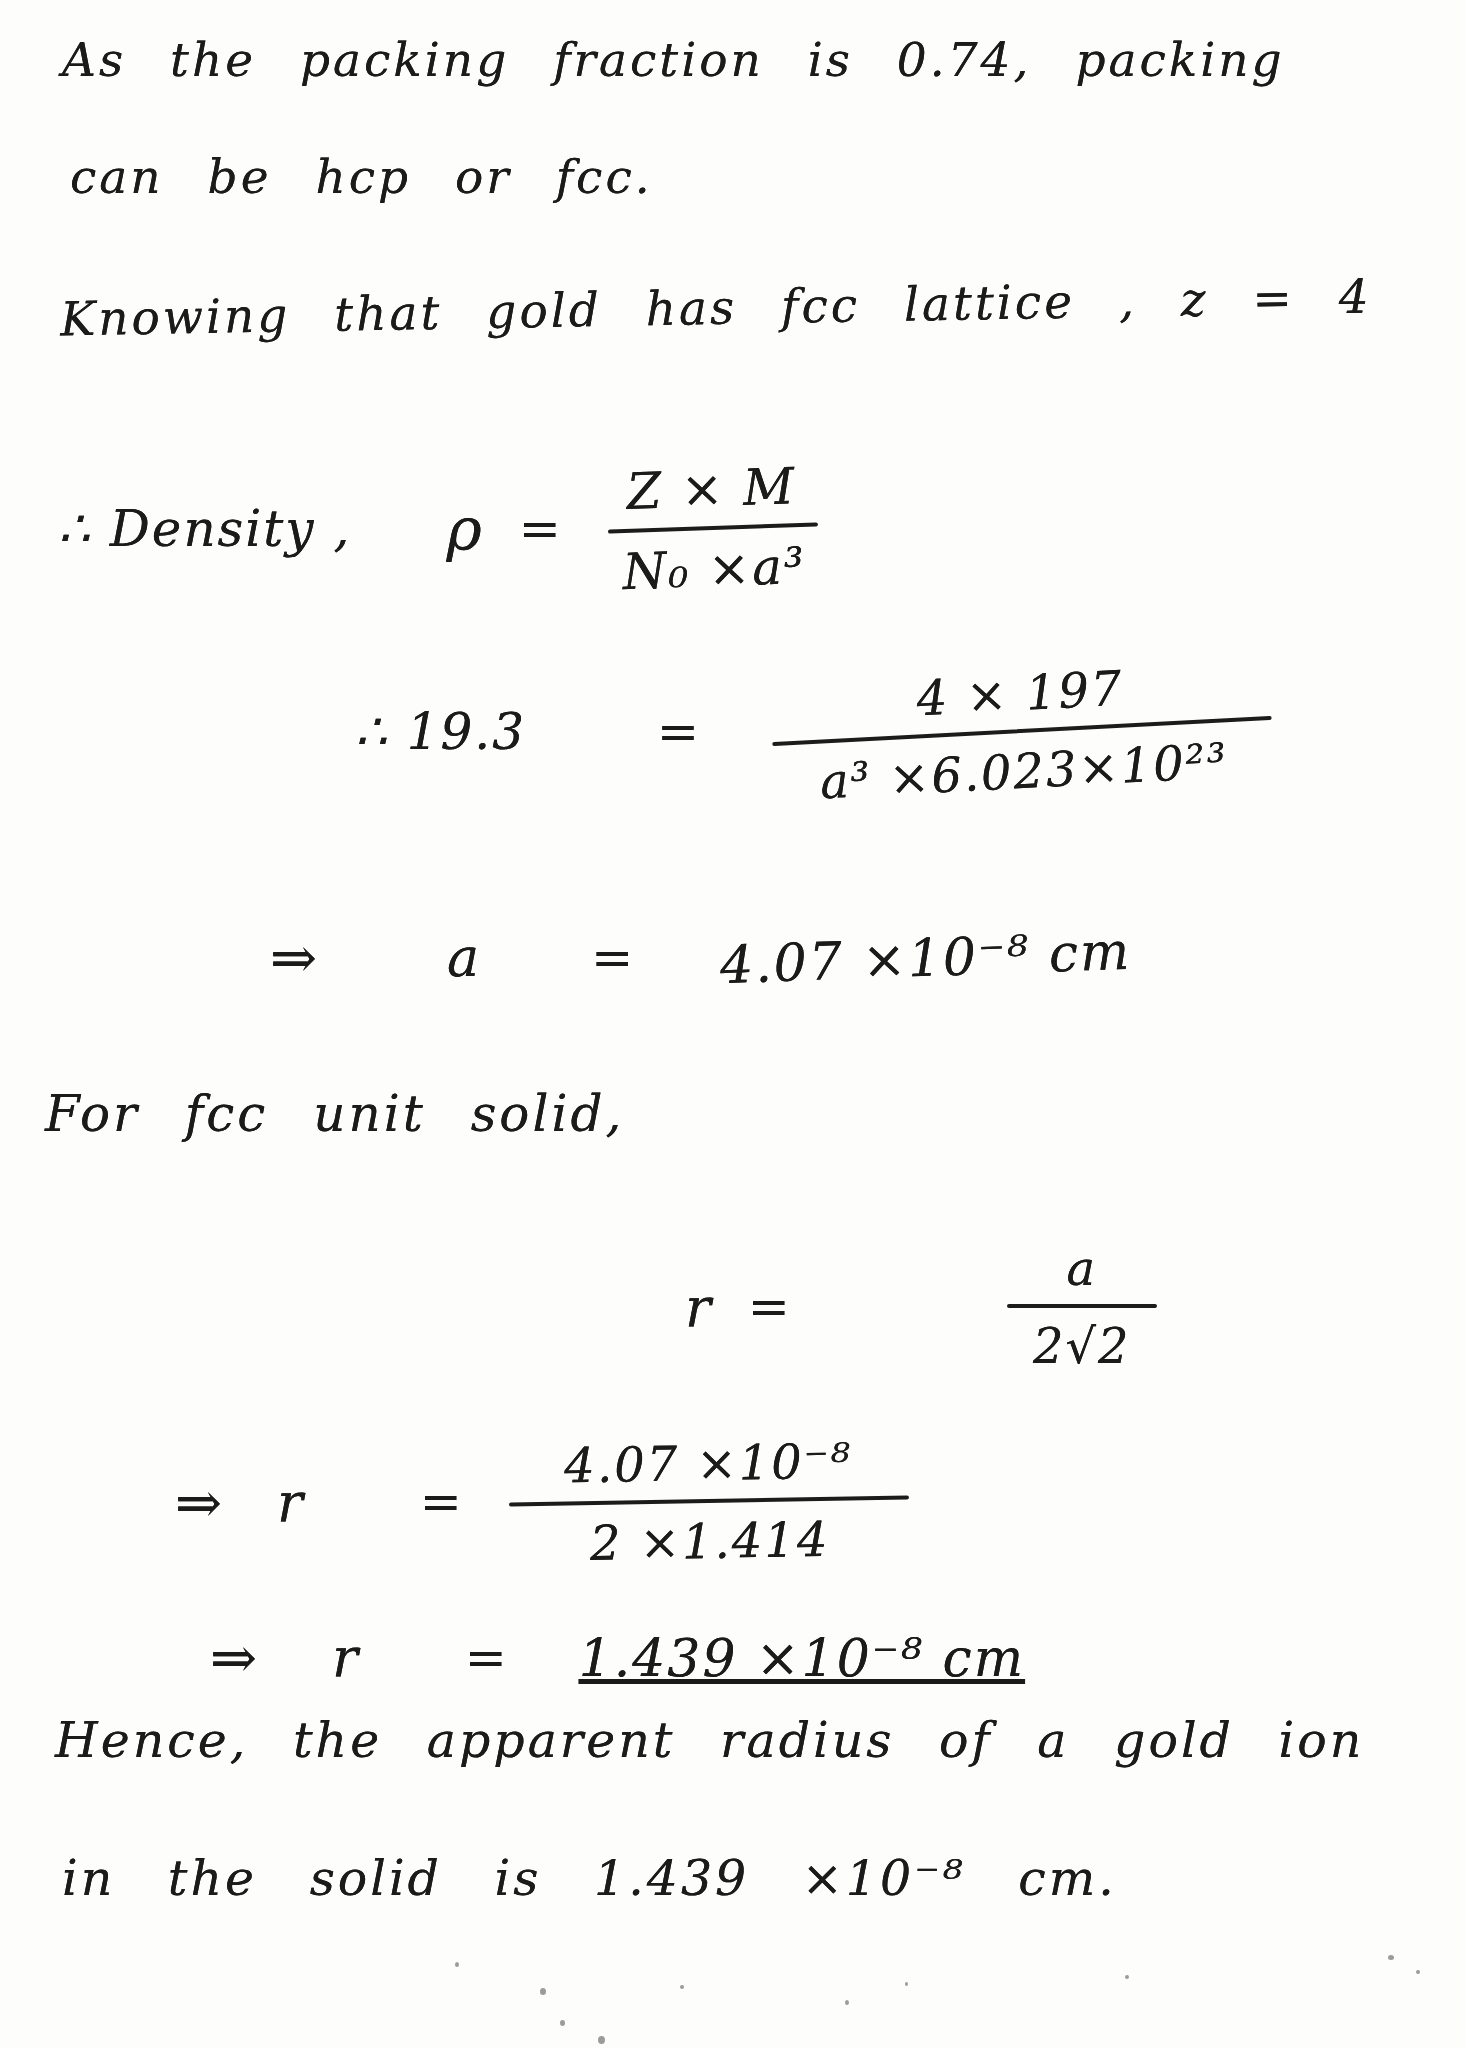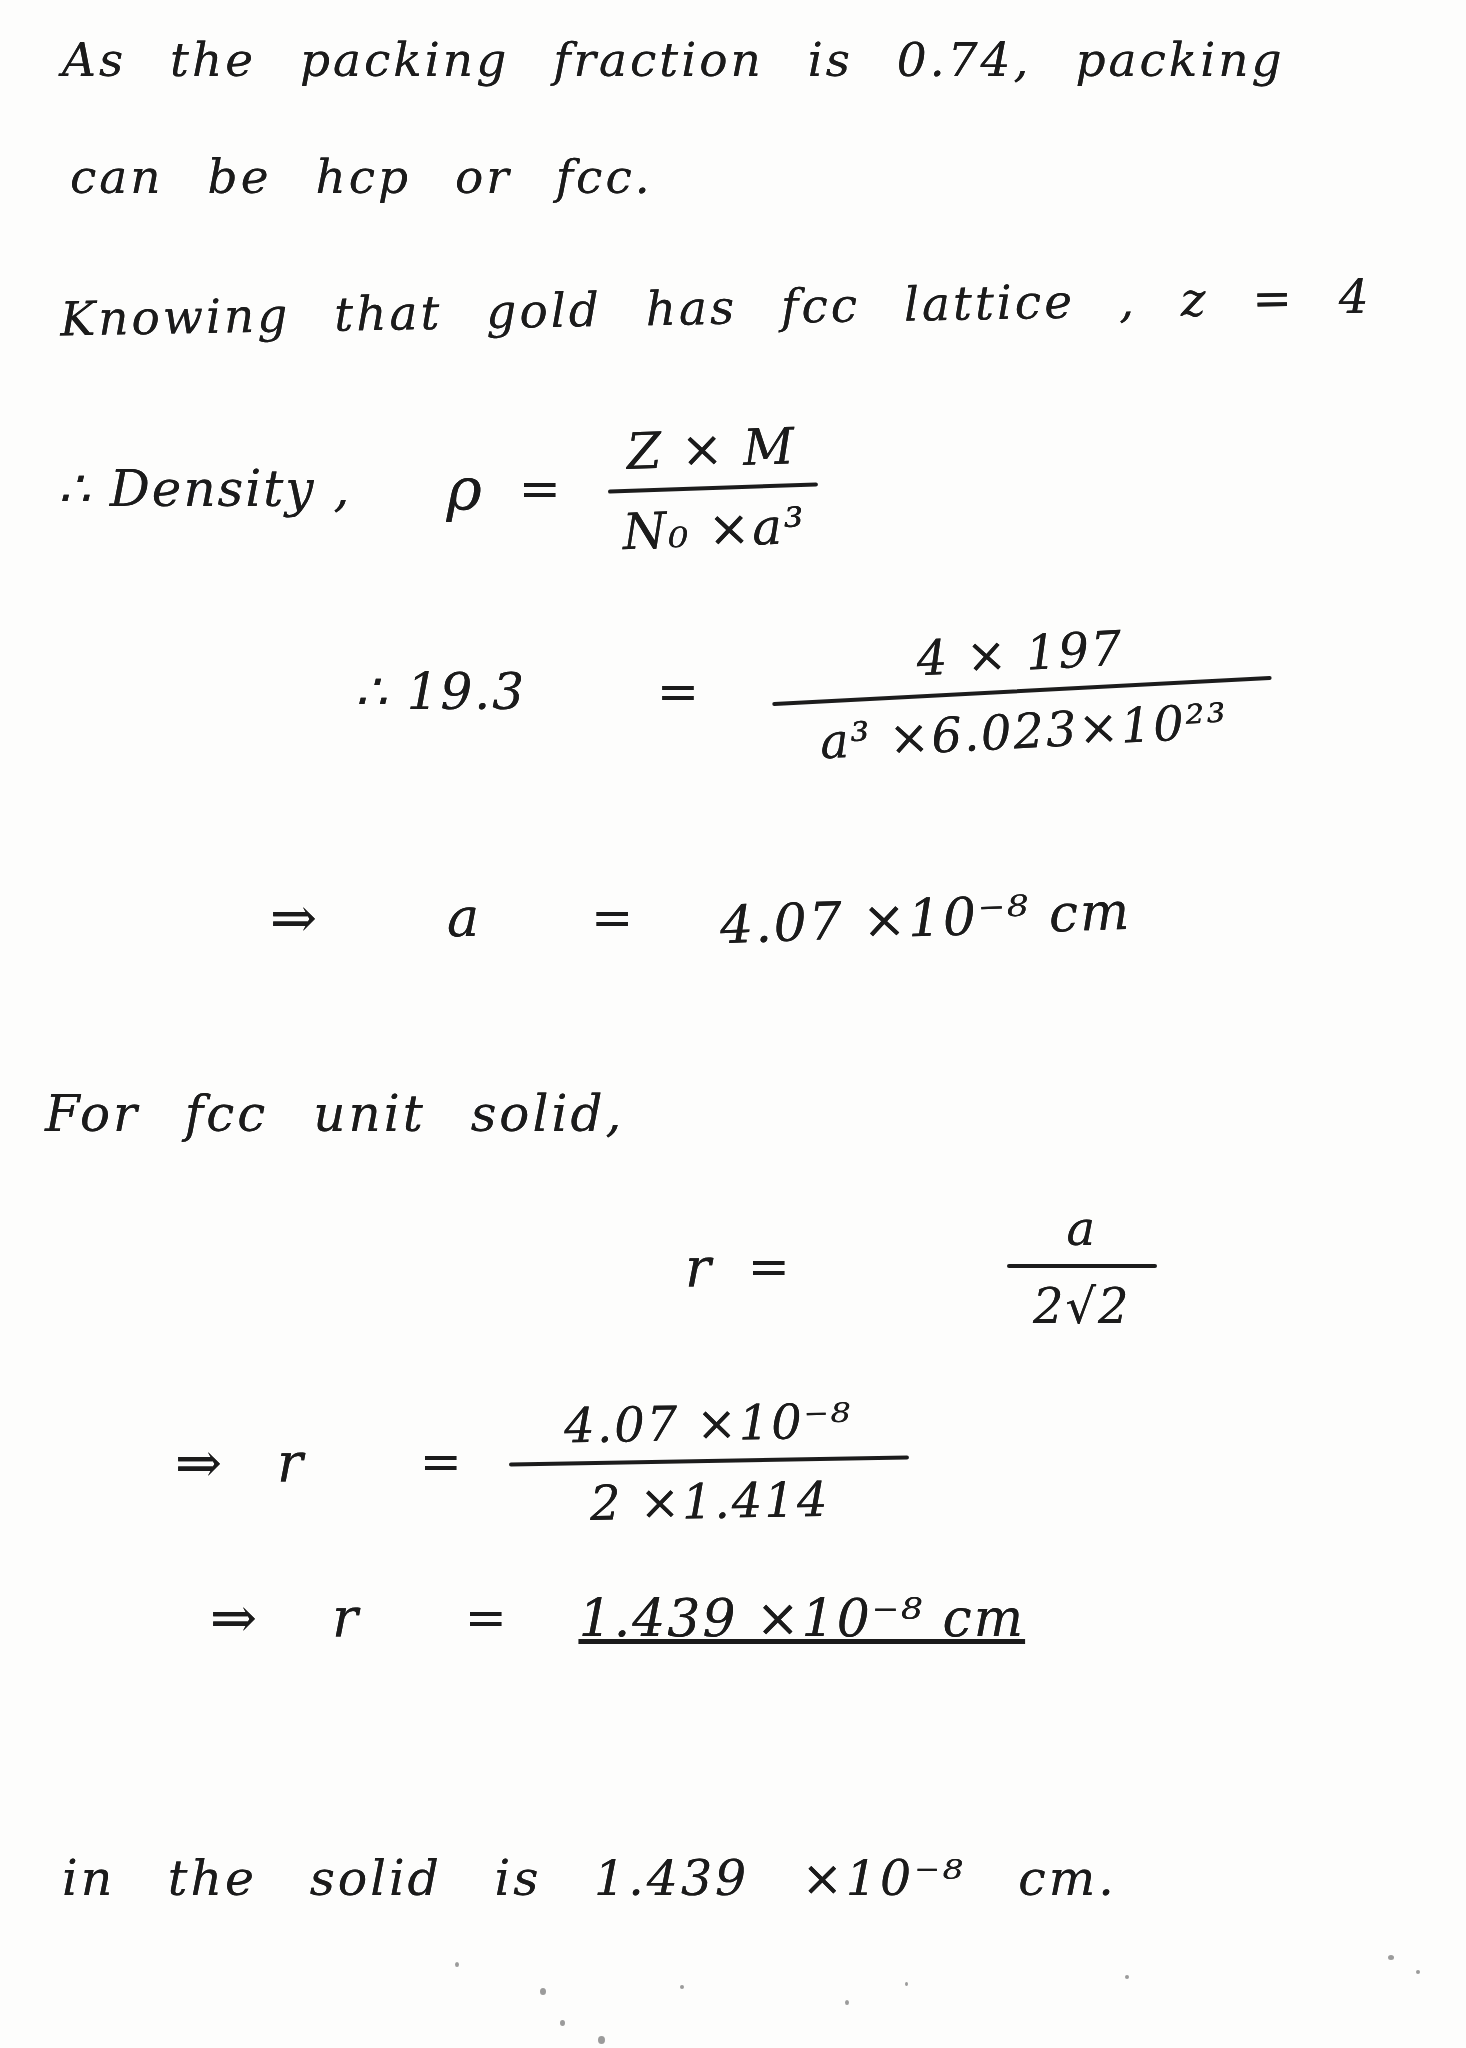--- a/index.html
+++ b/index.html
@@ -25,20 +25,21 @@
   .text-line {
     font-size: 47px;
     letter-spacing: 3px;
     word-spacing: 26px;
   }
   .eq {
     display: flex;
     align-items: center;
     font-size: 50px;
     letter-spacing: 2px;
+    margin-top: 40px;
   }
   .sym { display: inline-block; }
   .rho { font-size: 60px; }
   .var { font-size: 54px; }
   .arrow { font-size: 56px; letter-spacing: 0; }
   .frac {
     display: inline-flex;
     flex-direction: column;
     align-items: center;
     text-align: center;
@@ -123,20 +124,21 @@
     </span>
   </div>
 
   <div class="line eq" style="left:210px; top:1585px;">
     <span class="sym arrow">⇒</span>
     <span class="sym var" style="margin-left:75px;">r</span>
     <span class="sym" style="margin-left:105px;">=</span>
     <span class="sym" style="margin-left:70px; font-size:52px;text-decoration:underline;">1.439 ×10⁻⁸ cm</span>
   </div>
 
+  <div class="line text-line" style="left:55px; top:1712px; font-size:49px;">Hence, the apparent radius of a gold ion</div>
 
   <div class="line text-line" style="left:62px; top:1850px; font-size:49px; word-spacing:34px;">in the solid is 1.439 ×10⁻⁸ cm.</div>
 
   <div class="speck" style="left:455px; top:1962px; width:4px; height:5px;"></div>
   <div class="speck" style="left:540px; top:1988px; width:6px; height:7px;"></div>
   <div class="speck" style="left:560px; top:2020px; width:5px; height:6px;"></div>
   <div class="speck" style="left:598px; top:2036px; width:7px; height:8px;"></div>
   <div class="speck" style="left:680px; top:1985px; width:4px; height:4px;"></div>
   <div class="speck" style="left:845px; top:2000px; width:4px; height:5px;"></div>
   <div class="speck" style="left:905px; top:1982px; width:3px; height:4px;"></div>

